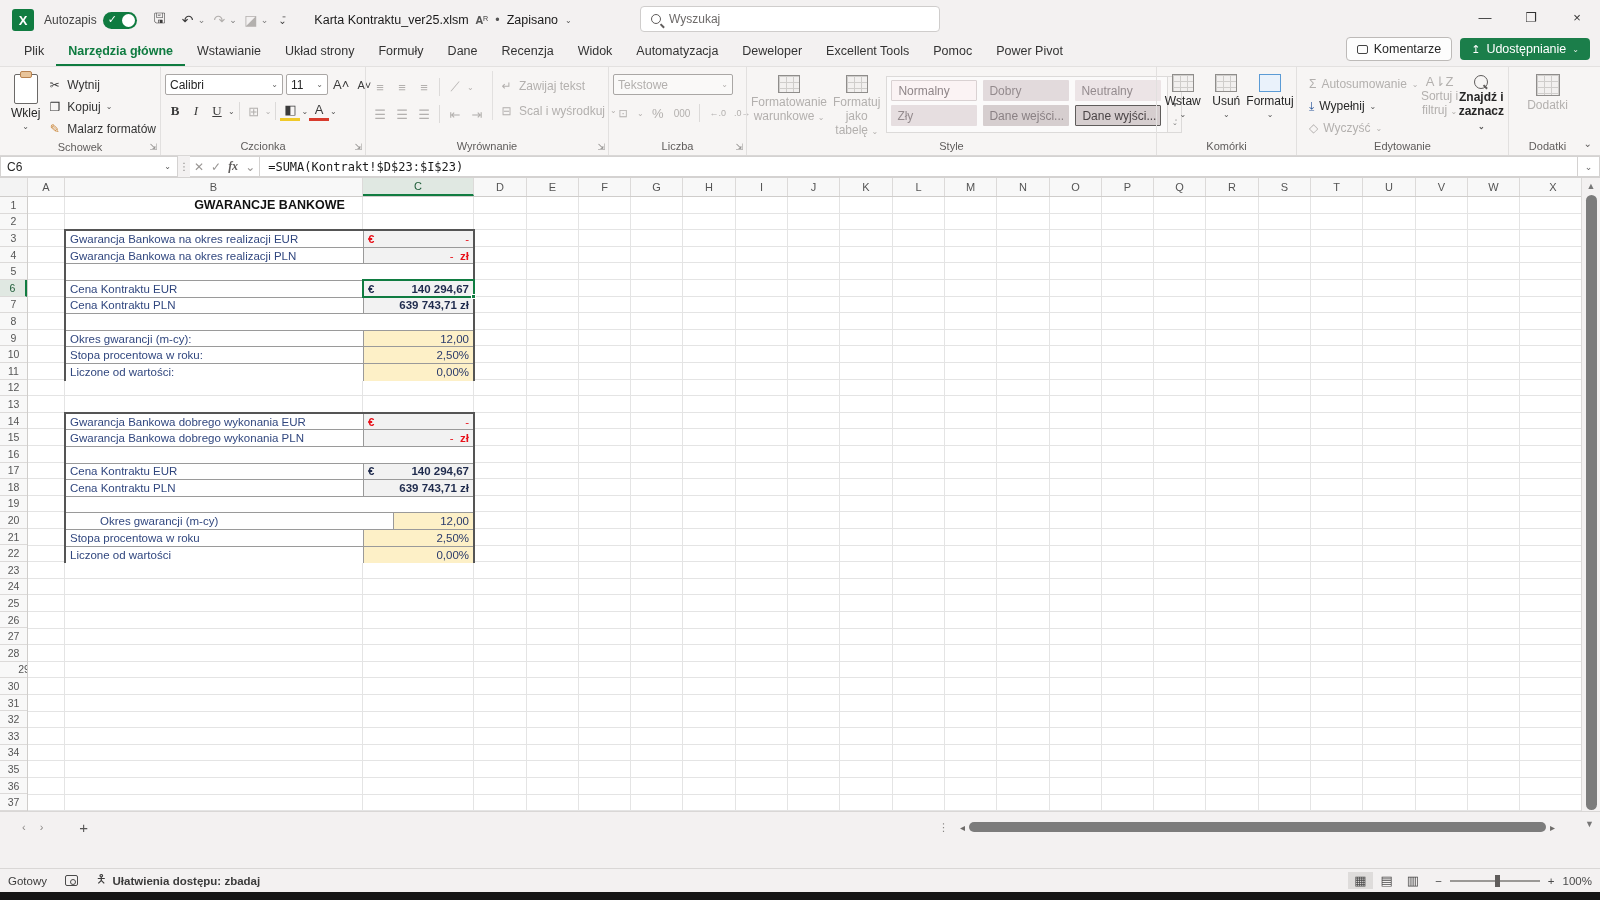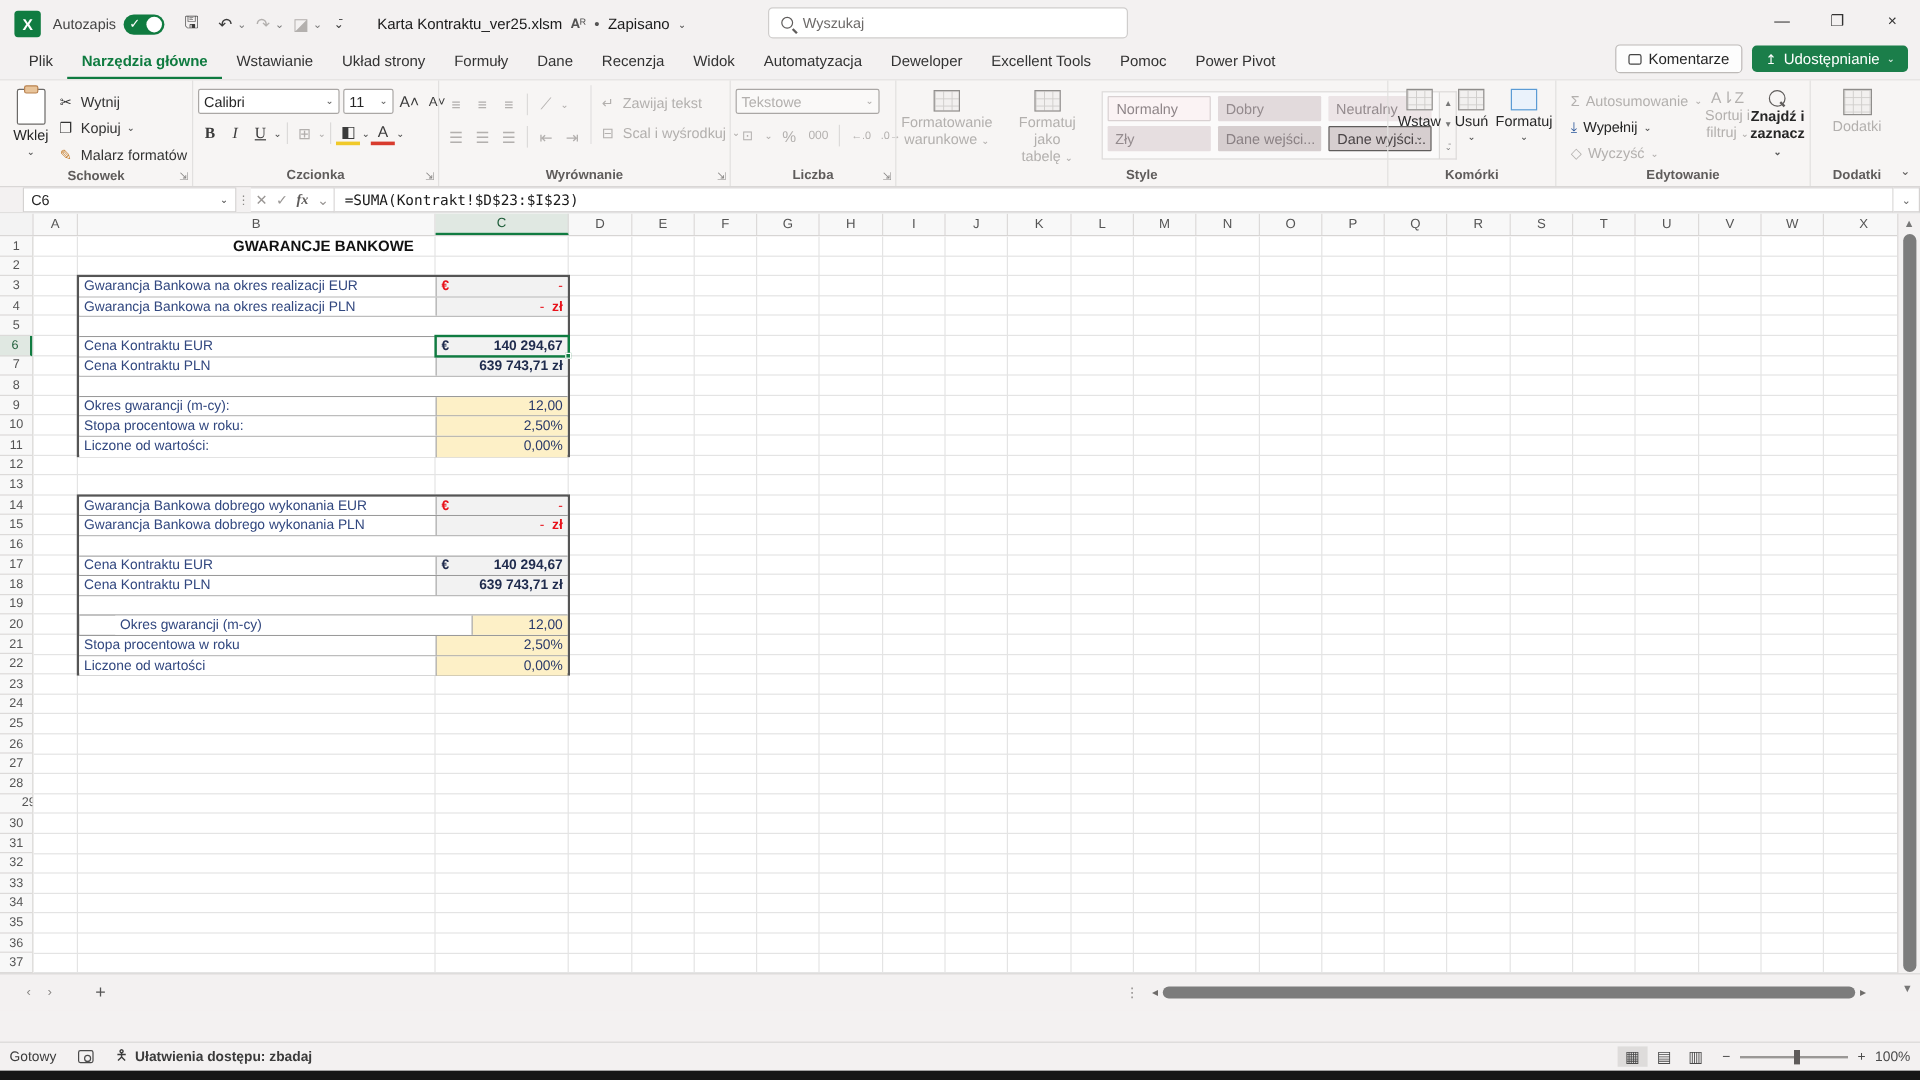--- a/index.html
+++ b/index.html
@@ -35,21 +35,21 @@
   .comments-btn { border:1px solid #bdbab8; background:#fdfdfd; border-radius:4px; padding:4px 10px; display:flex; gap:6px; align-items:center; font-size:12.5px; }
   .share-btn { background:#1b7e4a; color:#fff; border-radius:4px; padding:4px 11px; display:flex; gap:6px; align-items:center; font-size:12.5px; }
   .bubble { width:11px; height:9px; border:1.3px solid #444; border-radius:2px; position:relative; }
   .share-glyph { font-size:11px; }
 
   
   .ribbon { height:90px; background:#f7f5f4; border-top:1px solid #e3e1e0; border-bottom:1px solid #d9d7d6; display:flex; position:relative; }
   .rgroup { display:flex; flex-direction:column; position:relative; padding:4px 4px 0; }
   .rgroup + .rgroup { border-left:1px solid #e2e0df; }
   .rbody { flex:1; display:flex; align-items:flex-start; }
-  .rglabel { height:18px; text-align:left; font-size:11px; color:#5f5c5b; display:flex; align-items:center; justify-content:center; gap:4px;font-weight:bold; }
+  .rglabel { height:18px; text-align:left; font-size:11px; color:#5f5c5b; display:flex; align-items:center; justify-content:center; gap:4px; }
   .launcher { position:absolute; right:3px; bottom:3px; font-size:9px; color:#8a8886; }
   .bigbtn { width:46px; display:flex; flex-direction:column; align-items:center; gap:2px; padding-top:3px; font-size:12px; color:#262626; }
   .clipicon { width:24px; height:30px; border:1.6px solid #6b6967; border-radius:2px; position:relative; background:#fff; }
   .clipicon::before { content:""; position:absolute; top:-4px; left:5px; width:10px; height:5px; border:1.6px solid #b9824f; background:#e8c49a; border-radius:2px; }
   .chev { font-size:8px; color:#555; }
   .smallstack { display:flex; flex-direction:column; gap:3px; padding-top:4px; }
   .smallbtn { display:flex; align-items:center; gap:5px; font-size:12px; color:#333; height:19px; white-space:nowrap; }
   .sicon { width:15px; text-align:center; font-size:12px; }
   .fontrow { display:flex; align-items:center; gap:3px; }
   .combo { background:#fff; border:1px solid #aaa7a5; border-radius:2px; height:21px; display:flex; align-items:center; justify-content:space-between; padding:0 4px; font-size:12px; }
@@ -72,21 +72,21 @@
      linear-gradient(#cfcdcb 1px, transparent 1px) 0 0/100% 6px,
      linear-gradient(90deg,#cfcdcb 1px, transparent 1px) 0 0/7px 100%, #f2f0ef; }
   .minigrid.blue { background:#eaf2fb; border-color:#5b9bd5; }
   .editcol { display:flex; flex-direction:column; gap:4px; padding:4px 2px 0 8px; font-size:12px; }
   .editrow { display:flex; align-items:center; gap:5px; height:18px; white-space:nowrap; }
   .twoline { display:flex; flex-direction:column; align-items:center; font-size:12px; line-height:1.15; padding-top:4px; text-align:center; }
   .collapse-chev { position:absolute; right:8px; bottom:6px; font-size:10px; color:#5f5c5b; }
 
   
   .fbar { height:22px; background:#f3f1f1; display:flex; align-items:stretch; border-bottom:1px solid #d4d2d1; }
-  .namebox { width:178px; background:#fff; border:1px solid #d4d2d1; display:flex; align-items:center; justify-content:space-between; padding:0 6px; font-size:12px;margin-left:19px; }
+  .namebox { width:178px; background:#fff; border:1px solid #d4d2d1; display:flex; align-items:center; justify-content:space-between; padding:0 6px; font-size:12px; }
   .fdots { width:12px; display:flex; align-items:center; justify-content:center; color:#8a8886; font-size:10px; }
   .fbtns { display:flex; align-items:center; background:#fff; border:1px solid #d4d2d1; border-left:none; padding:0 4px; gap:7px; }
   .fbtns span { font-size:12px; color:#9a9795; }
   .fx { font-style:italic; font-weight:bold; color:#5f5c5b !important; font-family:"Liberation Serif",serif; }
   .ftext { flex:1; background:#fff; border:1px solid #d4d2d1; border-left:none; display:flex; align-items:center; padding-left:8px;
     font-family:"DejaVu Sans Mono",monospace; font-size:12px; color:#1a1a1a; }
   .fchev { width:22px; background:#fff; border:1px solid #d4d2d1; border-left:none; display:flex; align-items:center; justify-content:center; color:#666; font-size:9px; }
 
   
   .gridzone { position:relative; height:633px; background:#fff; }
@@ -337,21 +337,21 @@
           <span class="fbtn dis" style="font-size:9px;">.0→</span>
         </div>
       </div>
       <div class="rglabel">
           <span>Liczba</span>
         </div>
       <span class="launcher">⇲</span>
     </div>
 
     <div class="rgroup" style="width:410px;">
-      <div class="rbody" style="gap:22px;">
+      <div class="rbody" style="gap:6px;">
         <div class="twoline dis" style="width:92px;">
           <span class="minigrid" style="margin-bottom:3px;"></span>
           <span>Formatowanie</span>
             <span><span>warunkowe</span> <span class="chev dis">⌄</span></span>
         </div>
         <div class="twoline dis" style="width:88px;">
           <span class="minigrid" style="margin-bottom:3px;"></span>
           <span>Formatuj jako</span>
             <span><span>tabelę</span> <span class="chev dis">⌄</span></span>
         </div>

